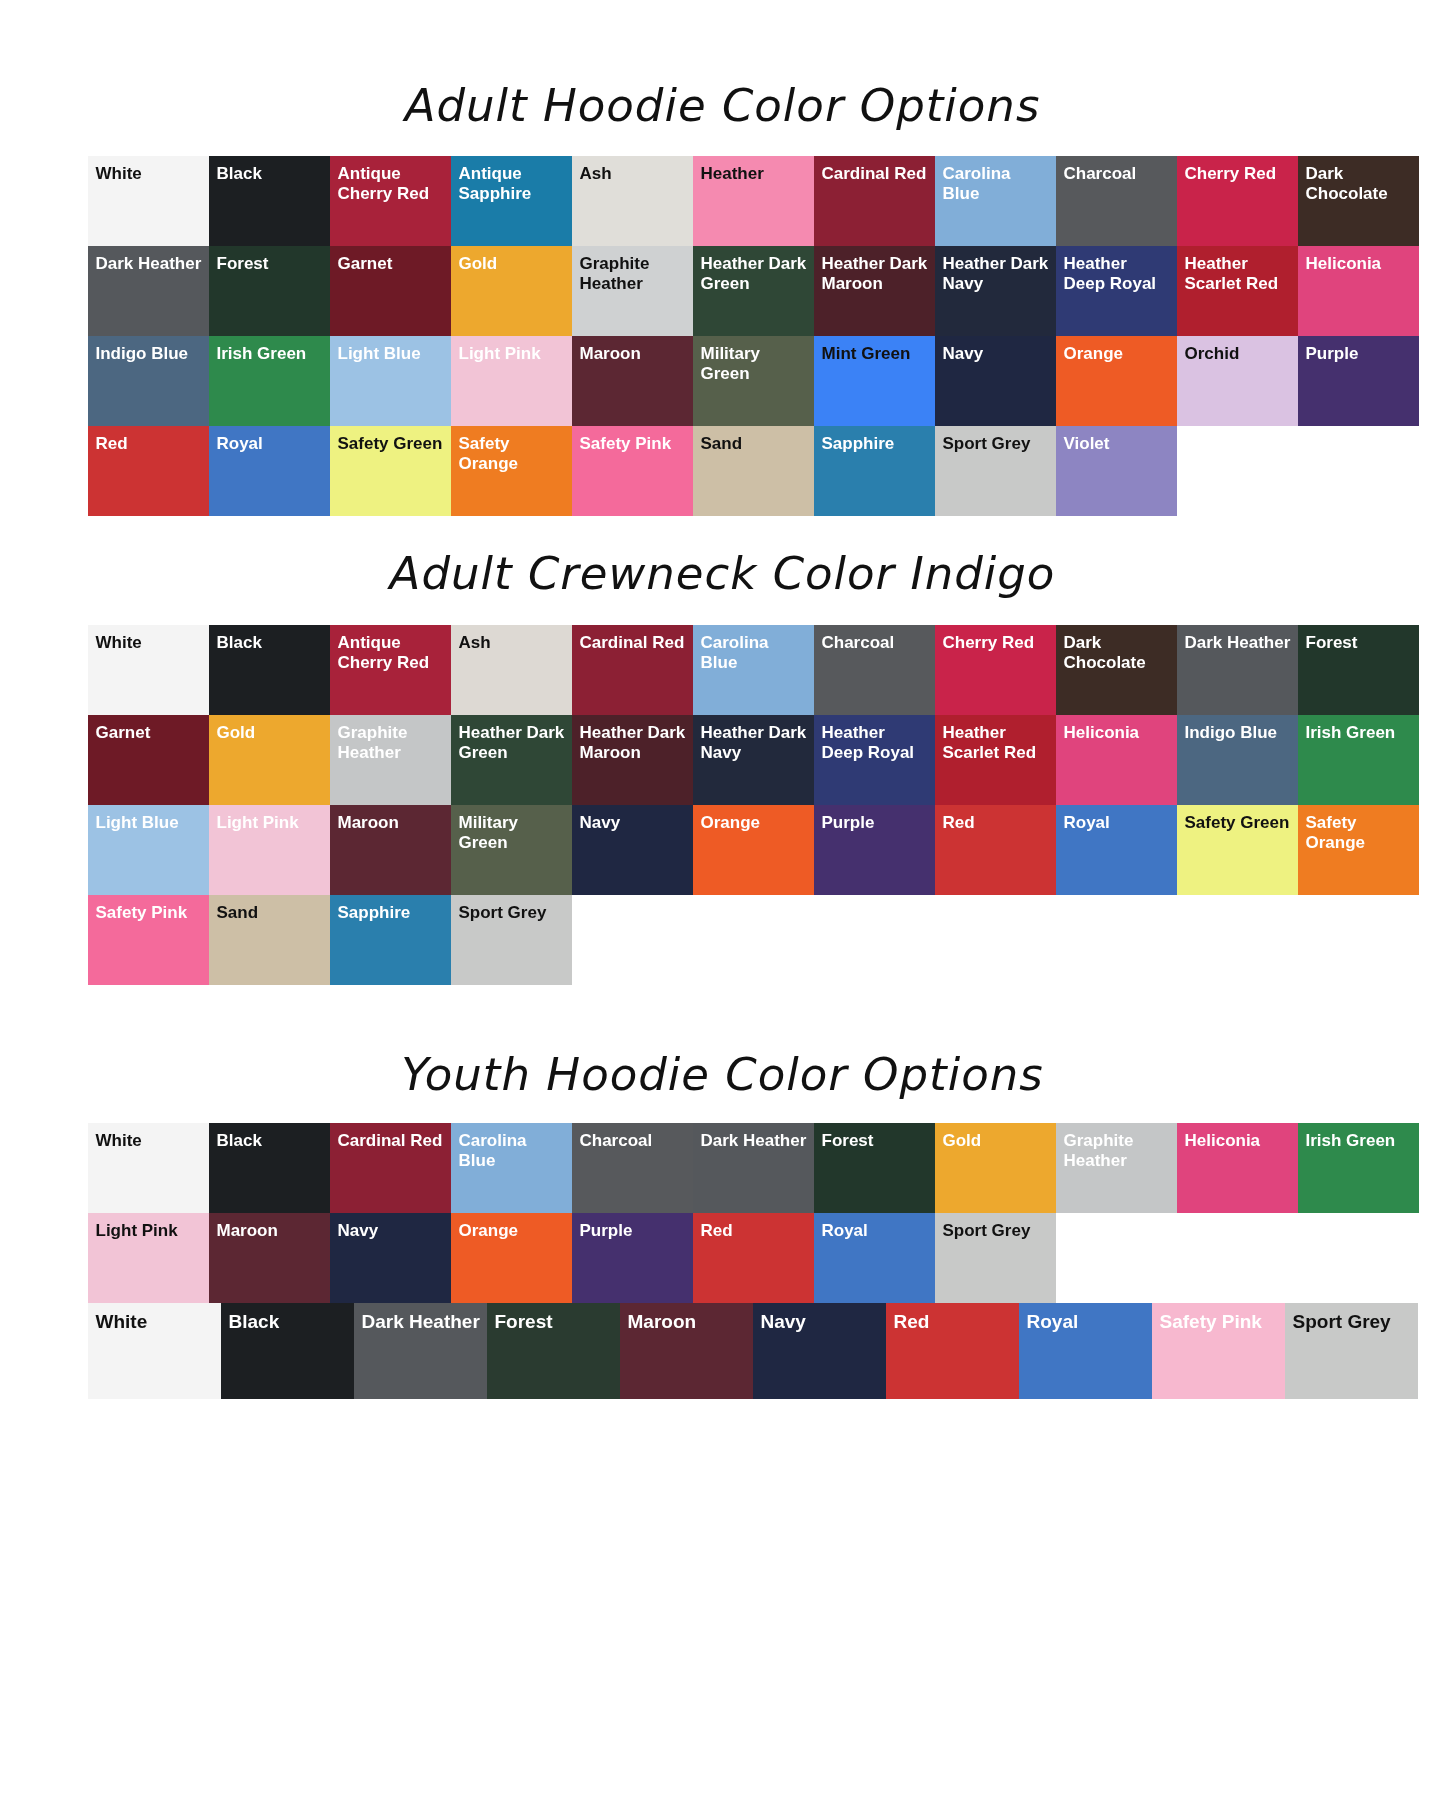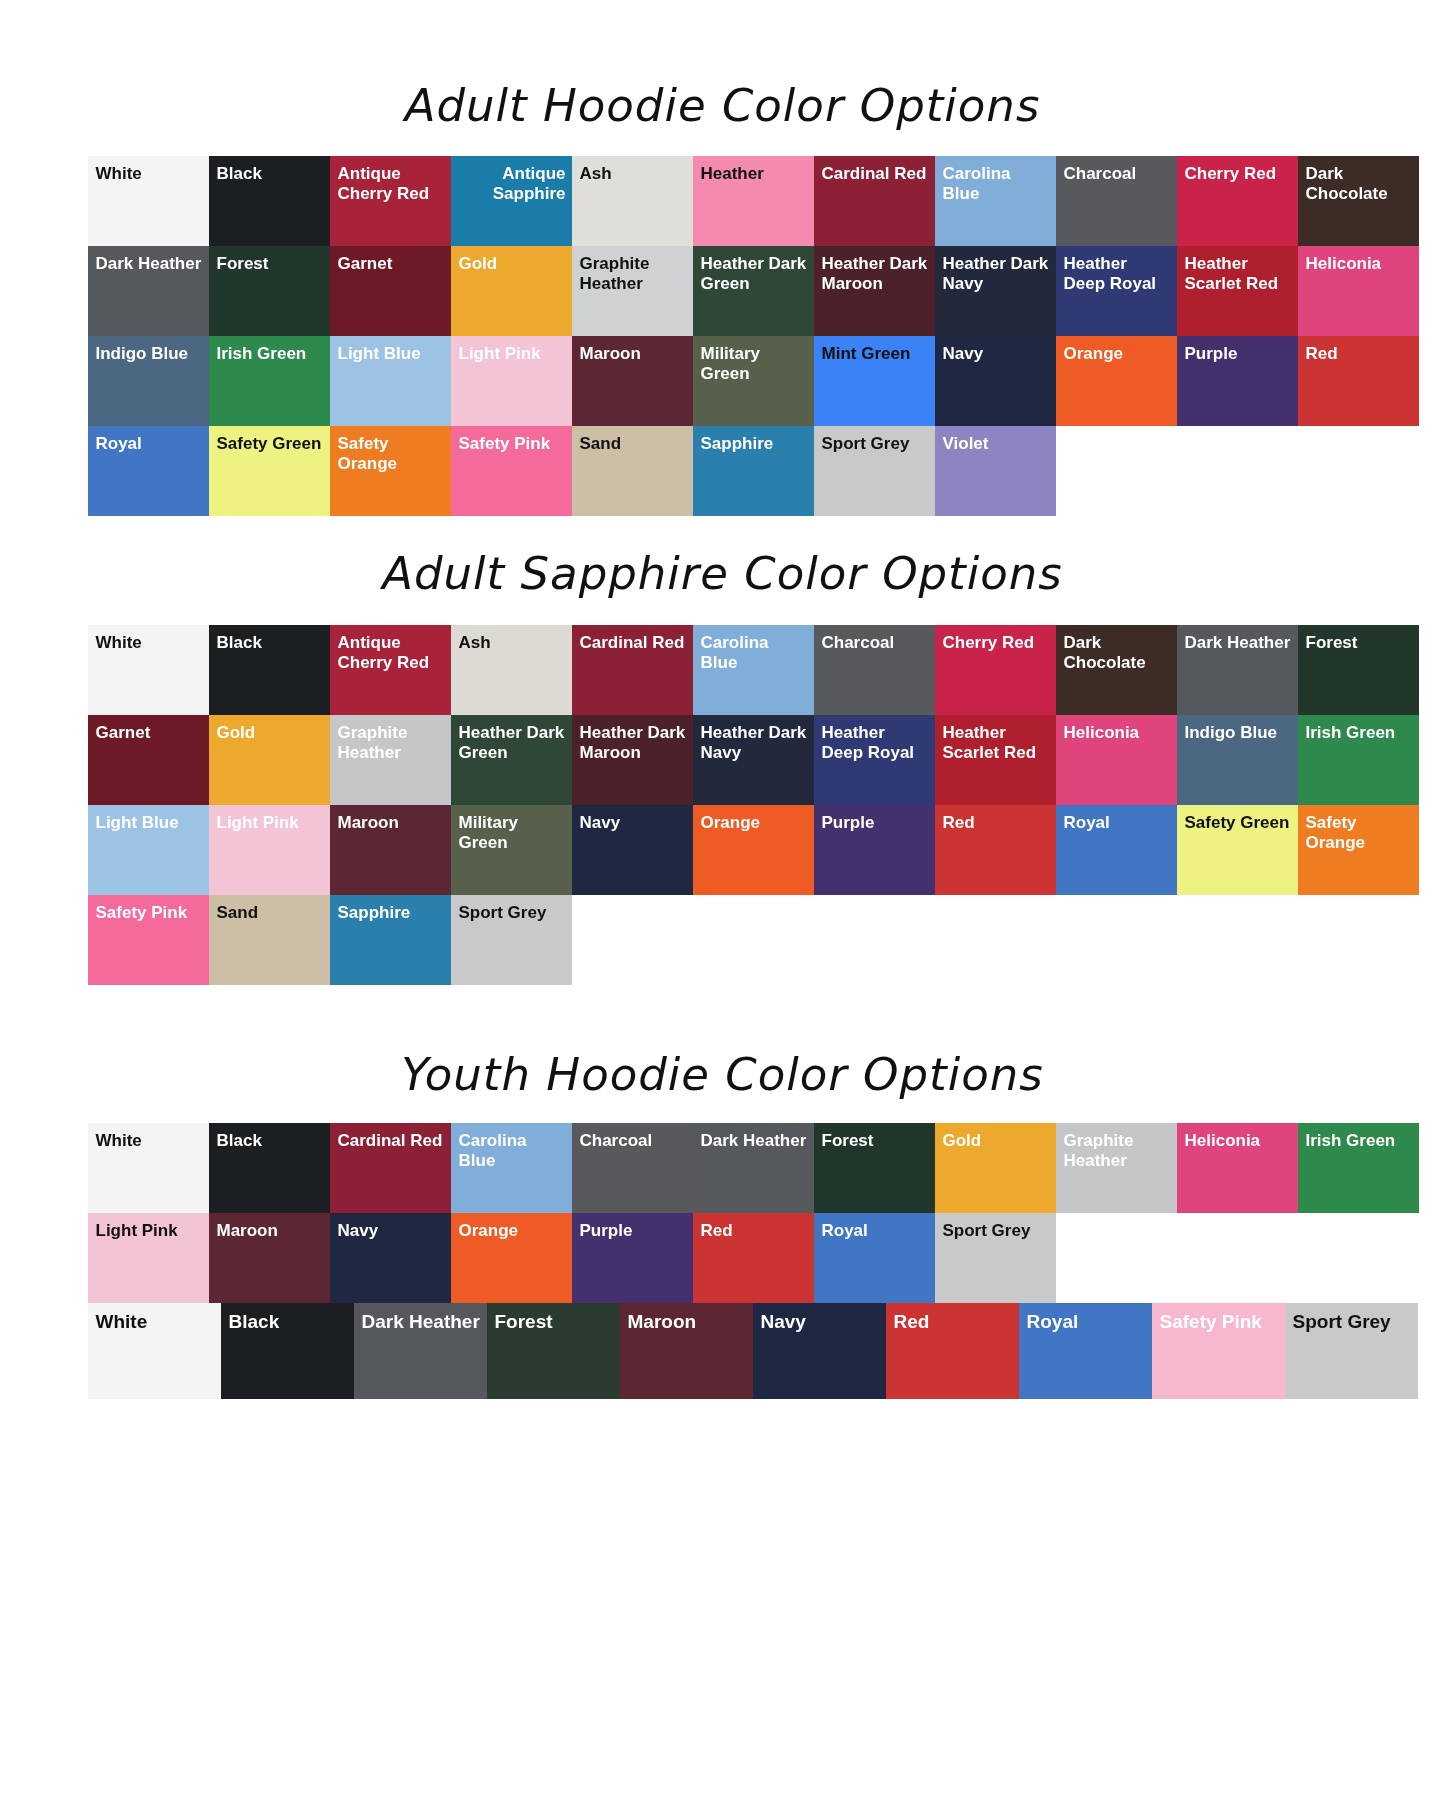--- a/index.html
+++ b/index.html
@@ -81,21 +81,21 @@
         <div class="swatch" style="background: rgb(244, 244, 244);">
           <span class="lbl" style="color: rgb(17, 17, 17);">White</span>
         </div>
         <div class="swatch" style="background: rgb(28, 31, 34);">
           <span class="lbl" style="color: rgb(255, 255, 255);">Black</span>
         </div>
         <div class="swatch" style="background: rgb(168, 34, 58);">
           <span class="lbl" style="color: rgb(255, 255, 255);">Antique Cherry Red</span>
         </div>
         <div class="swatch" style="background: rgb(26, 124, 168);">
-          <span class="lbl" style="color: rgb(255, 255, 255); text-align: right;">Antique Sapphire</span>
+          <span class="lbl" style="color: rgb(255, 255, 255);">Antique Sapphire</span>
         </div>
         <div class="swatch" style="background: rgb(224, 222, 217);">
           <span class="lbl" style="color: rgb(17, 17, 17);">Ash</span>
         </div>
         <div class="swatch" style="background: rgb(245, 138, 176);">
           <span class="lbl" style="color: rgb(17, 17, 17);">Heather</span>
         </div>
         <div class="swatch" style="background: rgb(140, 32, 52);">
           <span class="lbl" style="color: rgb(255, 255, 255);">Cardinal Red</span>
         </div>
@@ -164,20 +164,23 @@
         </div>
         <div class="swatch" style="background: #3b82f6;">
           <span class="lbl" style="color: rgb(17, 17, 17);">Mint Green</span>
         </div>
         <div class="swatch" style="background: rgb(31, 39, 66);">
           <span class="lbl" style="color: rgb(255, 255, 255);">Navy</span>
         </div>
         <div class="swatch" style="background: rgb(238, 91, 37);">
           <span class="lbl" style="color: rgb(255, 255, 255);">Orange</span>
         </div>
+        <div class="swatch" style="background: rgb(218, 194, 226);">
+          <span class="lbl" style="color: rgb(17, 17, 17);">Orchid</span>
+        </div>
         <div class="swatch" style="background: rgb(69, 48, 110);">
           <span class="lbl" style="color: rgb(255, 255, 255);">Purple</span>
         </div>
         <div class="swatch" style="background: rgb(204, 51, 51);">
           <span class="lbl" style="color: rgb(255, 255, 255);">Red</span>
         </div>
         <div class="swatch" style="background: rgb(64, 118, 196);">
           <span class="lbl" style="color: rgb(255, 255, 255);">Royal</span>
         </div>
         <div class="swatch" style="background: rgb(238, 242, 129);">
@@ -198,21 +201,21 @@
         <div class="swatch" style="background: rgb(200, 201, 200);">
           <span class="lbl" style="color: rgb(17, 17, 17);">Sport Grey</span>
         </div>
         <div class="swatch" style="background: rgb(141, 133, 194);">
           <span class="lbl" style="color: rgb(255, 255, 255);">Violet</span>
         </div>
       </div>
   </div>
 
   <div class="section">
-    <h1 class="section-title title-adult-crew">Adult Sapphire Color Options</h1>
+    <h1 class="section-title title-adult-crew">Adult Crewneck Color Indigo</h1>
     <div class="swatch-grid grid-adult-crew">
         <div class="swatch" style="background: rgb(244, 244, 244);">
           <span class="lbl" style="color: rgb(17, 17, 17);">White</span>
         </div>
         <div class="swatch" style="background: rgb(28, 31, 34);">
           <span class="lbl" style="color: rgb(255, 255, 255);">Black</span>
         </div>
         <div class="swatch" style="background: rgb(168, 34, 58);">
           <span class="lbl" style="color: rgb(255, 255, 255);">Antique Cherry Red</span>
         </div>

